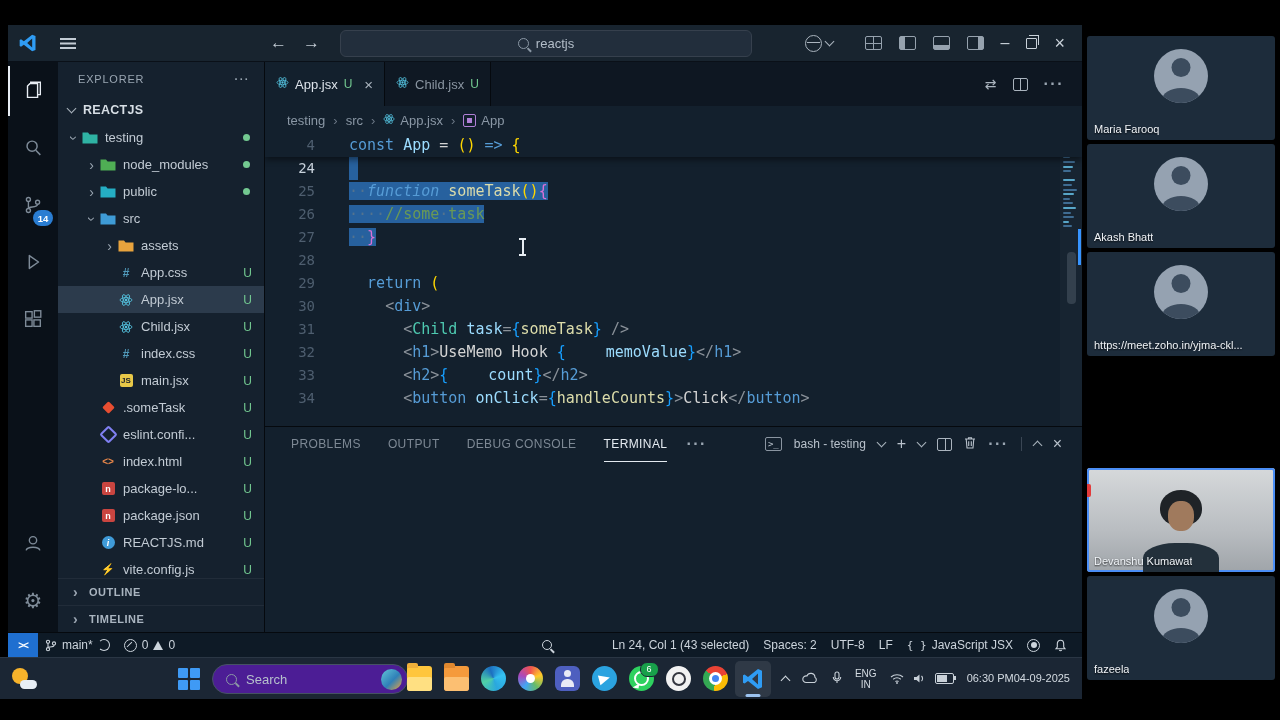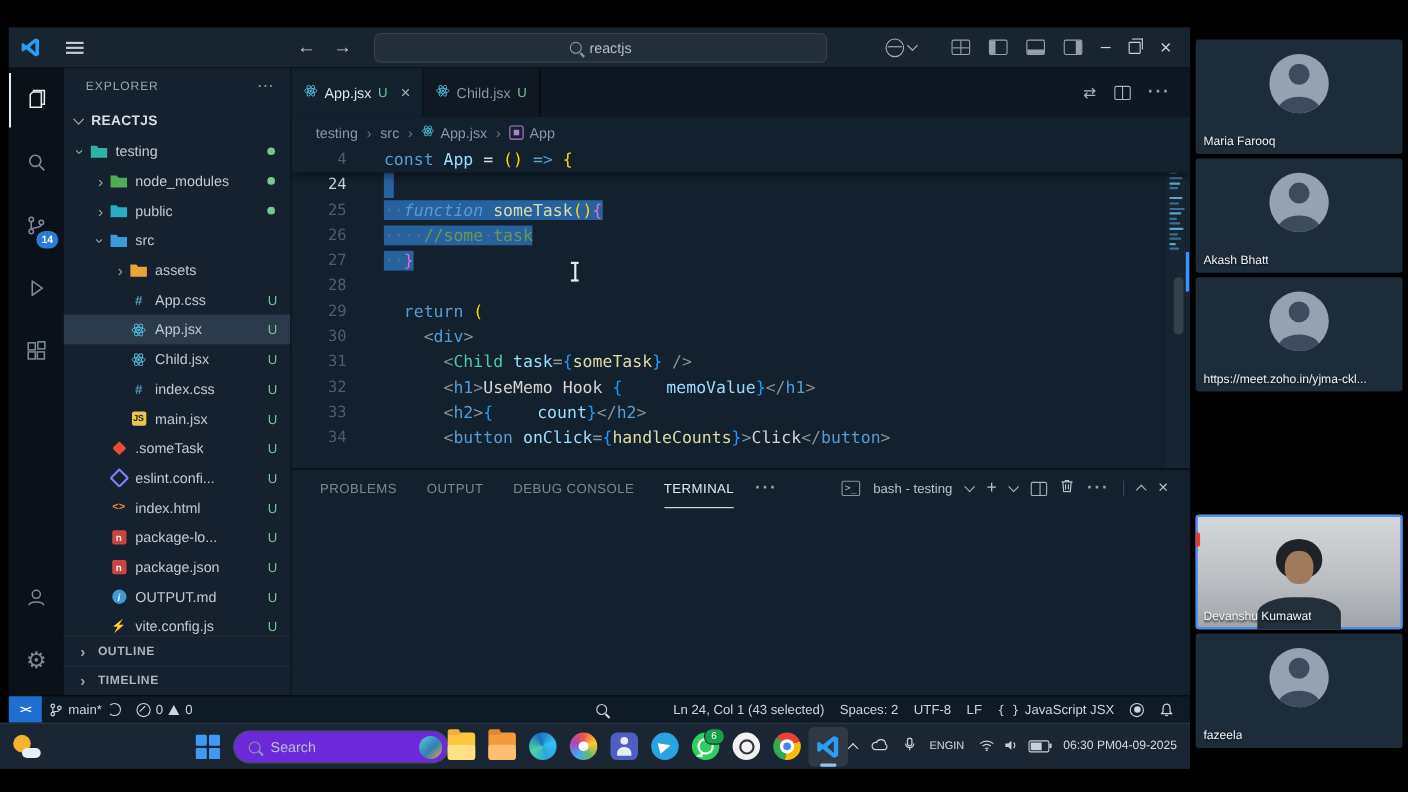--- a/index.html
+++ b/index.html
@@ -146,21 +146,21 @@
   .circ-ic{width:11px;height:11px;border:1.2px solid #ccd4dc;border-radius:50%;position:relative;display:inline-block;}
   .circ-ic::after{content:"";position:absolute;inset:2.5px;background:#ccd4dc;border-radius:50%;}
 
   
   .taskbar{position:absolute;left:0;top:657px;width:1082px;height:41px;background:#1b2634;border-top:1px solid #2a3644;}
   .tb-weather{position:absolute;left:10px;top:8px;width:28px;height:26px;}
   .sun{position:absolute;left:2px;top:2px;width:16px;height:16px;border-radius:50%;background:#f7b32b;}
   .cloudlet{position:absolute;right:1px;bottom:3px;width:17px;height:9px;border-radius:6px;background:#e8eef5;}
   .start{position:absolute;left:177px;top:9px;width:24px;height:24px;display:grid;grid-template-columns:10px 10px;grid-template-rows:10px 10px;gap:2px;place-content:center;}
   .start span{background:#3f9af5;border-radius:1px;}
-  .search-pill{position:absolute;left:212px;top:6px;width:176px;height:28px;border-radius:15px;background:#6d28d9;border:1px solid #465264;
+  .search-pill{position:absolute;left:212px;top:6px;width:176px;height:28px;border-radius:15px;background:#4c1d95;border:1px solid #465264;
                display:flex;align-items:center;gap:9px;padding:0 5px 0 13px;color:#b6c0cc;font-size:13px;}
   .pill-img{margin-left:auto;width:21px;height:21px;border-radius:50%;background:linear-gradient(135deg,#63c7d8,#2f80b8 55%,#eca43f);}
   .apps{position:absolute;left:401px;top:2px;display:flex;height:37px;align-items:center;}
   .app-slot{width:36px;height:36px;margin:0 .5px;display:flex;align-items:center;justify-content:center;position:relative;border-radius:5px;}
   .app-slot.active{background:rgba(255,255,255,.09);}
   .app-line{position:absolute;bottom:0;left:50%;transform:translateX(-50%);width:15px;height:3px;border-radius:2px;background:#9cc3f0;}
   .app-badge{position:absolute;top:1px;right:1px;min-width:13px;height:13px;border-radius:7px;background:#18a04a;color:#fff;font-size:9px;
              display:flex;align-items:center;justify-content:center;padding:0 2px;border:1px solid #1b2634;}
   .app-ic{width:25px;height:25px;display:block;position:relative;border-radius:50%;}
   .ic-file-explorer{background:#ffc63d;border-radius:3px;}
@@ -181,21 +181,21 @@
   .wa-bubble{position:absolute;inset:5px;border:2px solid #fff;border-radius:50%;display:block;}
   .ic-whatsapp::after{content:"";position:absolute;left:4px;bottom:3px;width:0;height:0;border-top:5px solid transparent;border-right:6px solid #fff;transform:rotate(10deg);}
   .ic-chatgpt{background:#f2f2f2;}
   .ic-chatgpt::before{content:"";position:absolute;inset:5.5px;border:2.6px solid #353740;border-radius:50%;}
   .ic-chrome{background:conic-gradient(from -50deg,#ea4335 0 33%,#fbbc05 0 66%,#34a853 0 100%);}
   .chrome-mid{position:absolute;inset:6px;background:#fff;border-radius:50%;display:block;}
   .chrome-mid::before{content:"";position:absolute;inset:3px;background:#4285f4;border-radius:50%;}
   .ic-vscode{border-radius:0;background:transparent;display:flex;align-items:center;justify-content:center;}
   .tray{position:absolute;right:12px;top:0;height:41px;display:flex;align-items:center;gap:13px;color:#d4dbe2;}
   .tray-ic{border-color:#d4dbe2;}
-  .lang{display:flex;flex-direction:row;align-items:center;font-size:10px;line-height:11px;}
+  .lang{display:flex;flex-direction:column;align-items:center;font-size:10px;line-height:11px;}
   .tray-group{display:flex;align-items:center;gap:9px;}
   .battery{width:17px;height:9px;border:1px solid #c8d0d8;border-radius:2px;position:relative;display:inline-block;}
   .battery::before{content:"";position:absolute;left:1px;top:1px;bottom:1px;width:10px;background:#c8d0d8;}
   .battery::after{content:"";position:absolute;right:-3.5px;top:2px;width:2px;height:4px;background:#c8d0d8;}
   .clock{display:flex;align-items:flex-end;font-size:11px;line-height:13.5px;}
 
   
   .meeting{position:absolute;left:1082px;top:0;width:198px;height:720px;background:#000;}
   .tile{position:absolute;left:5px;width:188px;height:104px;background:#1d2c3b;border-radius:3px;overflow:hidden;}
   .avatar{position:absolute;left:50%;top:13px;transform:translateX(-50%);width:54px;height:54px;border-radius:50%;background:#95a2b1;overflow:hidden;display:block;}
@@ -450,21 +450,21 @@
                 <span class="ic-npm">n</span>
               </span>
               <span class="t-label">package.json</span>
               <span class="u-badge">U</span>
             </div>
             <div class="tree-row" style="padding-left: 26px;">
               <span class="chev"></span>
               <span class="fi">
                 <span class="ic-info">i</span>
               </span>
-              <span class="t-label">OUTPUT.md</span>
+              <span class="t-label">REACTJS.md</span>
               <span class="u-badge">U</span>
             </div>
             <div class="tree-row" style="padding-left: 26px;">
               <span class="chev"></span>
               <span class="fi">
                 <span class="ic-vite">⚡</span>
               </span>
               <span class="t-label">vite.config.js</span>
               <span class="u-badge">U</span>
             </div>

